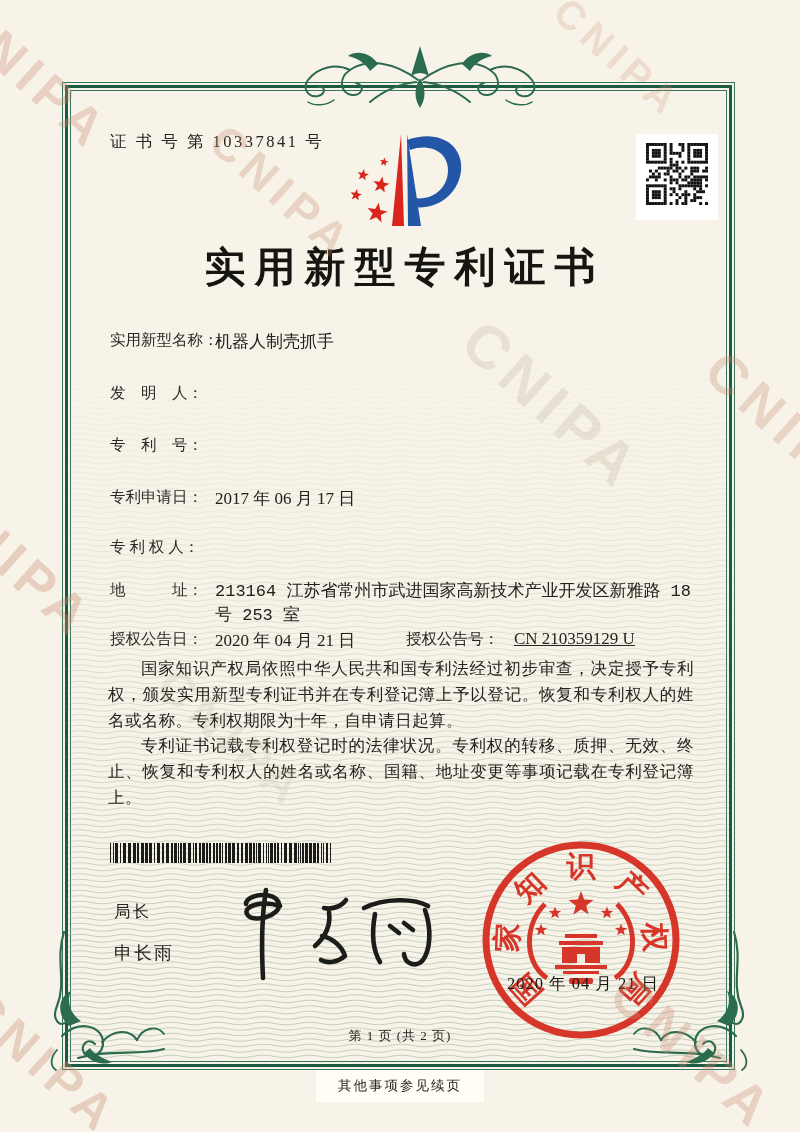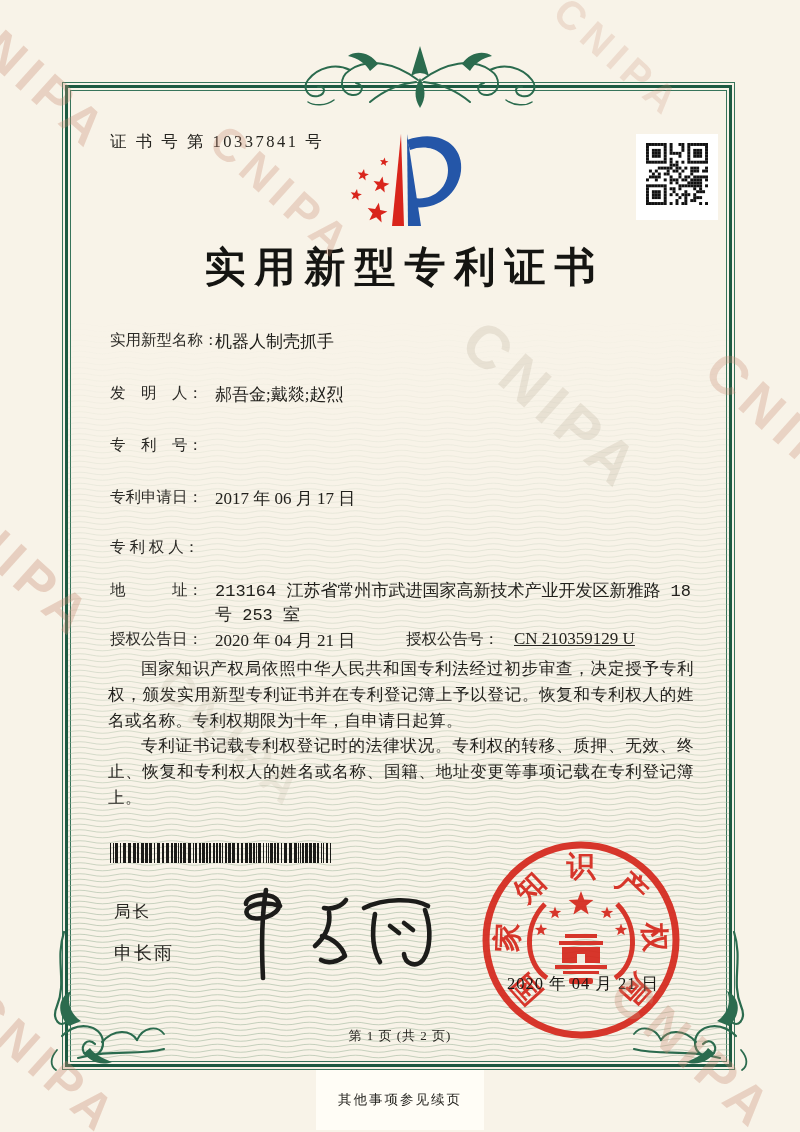--- a/index.html
+++ b/index.html
@@ -46,21 +46,21 @@
   .signer-title{left:114px;top:901px;font-size:16.5px;letter-spacing:2px;}
   .signer-name{left:114px;top:941px;font-size:18px;letter-spacing:2px;}
   .signature{left:232px;top:878px;}
   .seal{left:477px;top:836px;opacity:.93;}
   .seal-date{left:487px;top:973px;width:192px;text-align:center;font-size:16.5px;
              letter-spacing:1px;color:#171713;}
 
   
   .page-info{left:0;top:1027px;width:800px;text-align:center;font-size:13px;letter-spacing:1px;}
   .cont-note{left:50%;top:1070px;transform:translateX(-50%);background:#fffdf6;
-             padding:21px 22px;font-size:13.5px;letter-spacing:2px;white-space:nowrap;}
+             padding:7px 22px;font-size:13.5px;letter-spacing:2px;white-space:nowrap;}
   .orn{position:absolute;pointer-events:none;}
 </style>
 </head>
 <body>
 
 <div class="frame">
   <svg class="waves" id="waves" viewBox="0 0 661 976" xmlns="http://www.w3.org/2000/svg">
       <path d="M0 231.5 c8,-1.7 15,-1.7 23,0 c8,1.7 15,1.7 23,0 c8,-1.7 15,-1.7 23,0 c8,1.7 15,1.7 23,0 c8,-1.7 15,-1.7 23,0 c8,1.7 15,1.7 23,0 c8,-1.7 15,-1.7 23,0 c8,1.7 15,1.7 23,0 c8,-1.7 15,-1.7 23,0 c8,1.7 15,1.7 23,0 c8,-1.7 15,-1.7 23,0 c8,1.7 15,1.7 23,0 c8,-1.7 15,-1.7 23,0 c8,1.7 15,1.7 23,0 c8,-1.7 15,-1.7 23,0 c8,1.7 15,1.7 23,0 c8,-1.7 15,-1.7 23,0 c8,1.7 15,1.7 23,0 c8,-1.7 15,-1.7 23,0 c8,1.7 15,1.7 23,0 c8,-1.7 15,-1.7 23,0 c8,1.7 15,1.7 23,0 c8,-1.7 15,-1.7 23,0 c8,1.7 15,1.7 23,0 c8,-1.7 15,-1.7 23,0 c8,1.7 15,1.7 23,0 c8,-1.7 15,-1.7 23,0 c8,1.7 15,1.7 23,0 c8,-1.7 15,-1.7 23,0 c8,1.7 15,1.7 23,0" fill="none" stroke="#a3b89f" stroke-width="0.9" opacity="0.00"></path>
       <path d="M0 237.0 c8,-1.7 15,-1.7 23,0 c8,1.7 15,1.7 23,0 c8,-1.7 15,-1.7 23,0 c8,1.7 15,1.7 23,0 c8,-1.7 15,-1.7 23,0 c8,1.7 15,1.7 23,0 c8,-1.7 15,-1.7 23,0 c8,1.7 15,1.7 23,0 c8,-1.7 15,-1.7 23,0 c8,1.7 15,1.7 23,0 c8,-1.7 15,-1.7 23,0 c8,1.7 15,1.7 23,0 c8,-1.7 15,-1.7 23,0 c8,1.7 15,1.7 23,0 c8,-1.7 15,-1.7 23,0 c8,1.7 15,1.7 23,0 c8,-1.7 15,-1.7 23,0 c8,1.7 15,1.7 23,0 c8,-1.7 15,-1.7 23,0 c8,1.7 15,1.7 23,0 c8,-1.7 15,-1.7 23,0 c8,1.7 15,1.7 23,0 c8,-1.7 15,-1.7 23,0 c8,1.7 15,1.7 23,0 c8,-1.7 15,-1.7 23,0 c8,1.7 15,1.7 23,0 c8,-1.7 15,-1.7 23,0 c8,1.7 15,1.7 23,0 c8,-1.7 15,-1.7 23,0 c8,1.7 15,1.7 23,0" fill="none" stroke="#a3b89f" stroke-width="0.9" opacity="0.01"></path>
       <path d="M0 242.5 c8,-1.7 15,-1.7 23,0 c8,1.7 15,1.7 23,0 c8,-1.7 15,-1.7 23,0 c8,1.7 15,1.7 23,0 c8,-1.7 15,-1.7 23,0 c8,1.7 15,1.7 23,0 c8,-1.7 15,-1.7 23,0 c8,1.7 15,1.7 23,0 c8,-1.7 15,-1.7 23,0 c8,1.7 15,1.7 23,0 c8,-1.7 15,-1.7 23,0 c8,1.7 15,1.7 23,0 c8,-1.7 15,-1.7 23,0 c8,1.7 15,1.7 23,0 c8,-1.7 15,-1.7 23,0 c8,1.7 15,1.7 23,0 c8,-1.7 15,-1.7 23,0 c8,1.7 15,1.7 23,0 c8,-1.7 15,-1.7 23,0 c8,1.7 15,1.7 23,0 c8,-1.7 15,-1.7 23,0 c8,1.7 15,1.7 23,0 c8,-1.7 15,-1.7 23,0 c8,1.7 15,1.7 23,0 c8,-1.7 15,-1.7 23,0 c8,1.7 15,1.7 23,0 c8,-1.7 15,-1.7 23,0 c8,1.7 15,1.7 23,0 c8,-1.7 15,-1.7 23,0 c8,1.7 15,1.7 23,0" fill="none" stroke="#a3b89f" stroke-width="0.9" opacity="0.01"></path>
@@ -479,21 +479,20 @@
 </div>
 
 <div class="abs title">实用新型专利证书</div>
 
 <div class="row r1">
   <span class="f-label">实用新型名称：</span>
   <span class="f-value">机器人制壳抓手</span>
 </div>
 <div class="row r2">
   <span class="f-label">发　明　人：</span>
-  <span class="f-value">郝吾金;戴燚;赵烈</span>
 </div>
 <div class="row r3">
   <span class="f-label">专　利　号：</span>
 </div>
 <div class="row r4">
   <span class="f-label">专利申请日：</span>
   <span class="f-value">2017 年 06 月 17 日</span>
 </div>
 <div class="row r5">
   <span class="f-label">专 利 权 人：</span>

